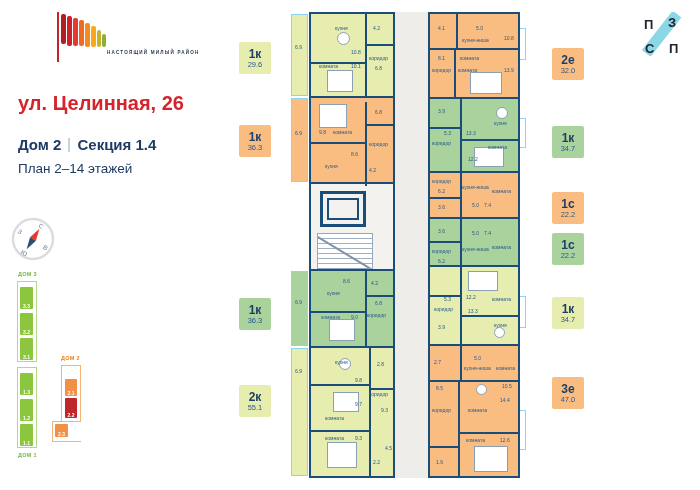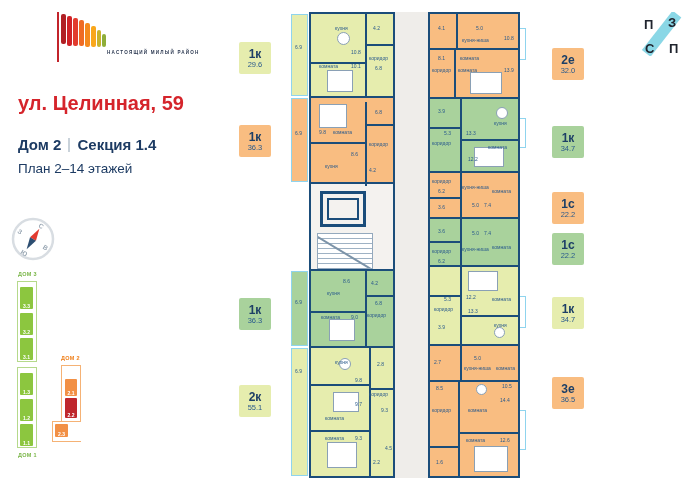--- a/index.html
+++ b/index.html
@@ -68,21 +68,21 @@
     <rect x="13" y="6" width="5" height="30" rx="2" fill="#cf2127"></rect>
     <rect x="19" y="8" width="5" height="28" rx="2" fill="#e23b2e"></rect>
     <rect x="25" y="10" width="5" height="26" rx="2" fill="#ef6b23"></rect>
     <rect x="31" y="13" width="5" height="24" rx="2" fill="#f58a1d"></rect>
     <rect x="37" y="16" width="5" height="21" rx="2" fill="#f9a71b"></rect>
     <rect x="43" y="20" width="4" height="17" rx="2" fill="#c8b32b"></rect>
     <rect x="48" y="24" width="4" height="13" rx="2" fill="#8fae3a"></rect>
   </svg>
   <div class="logo-sub">НАСТОЯЩИЙ МИЛЫЙ РАЙОН</div>
 
-  <div class="address">ул. Целинная, 59</div>
+  <div class="address">ул. Целинная, 26</div>
   <div class="house-line">
     <span>Дом 2</span><span class="divider"></span><span>Секция 1.4</span>
   </div>
   <div class="floors">План 2–14 этажей</div>
 
   <svg class="abs" style="left:10px;top:216px;" width="46" height="46">
     <circle cx="23" cy="23" r="20" fill="#fff" stroke="#d8dde2" stroke-width="2.5"></circle>
     <g transform="rotate(32 23 23)">
       <text class="cl" x="23" y="10" text-anchor="middle">С</text>
       <text class="cl" x="38" y="26" text-anchor="middle">В</text>
@@ -360,16 +360,16 @@
   <div class="badge gr fill-gr" style="left:552px;top:233px;">
     <span class="t">1с</span>
     <span class="a">22.2</span>
   </div>
   <div class="badge yg fill-yg" style="left:552px;top:297px;">
     <span class="t">1к</span>
     <span class="a">34.7</span>
   </div>
   <div class="badge or fill-or" style="left:552px;top:377px;">
     <span class="t">3е</span>
-    <span class="a">36.5</span>
+    <span class="a">47.0</span>
   </div>
 
 </div>
 
 </body></html>

